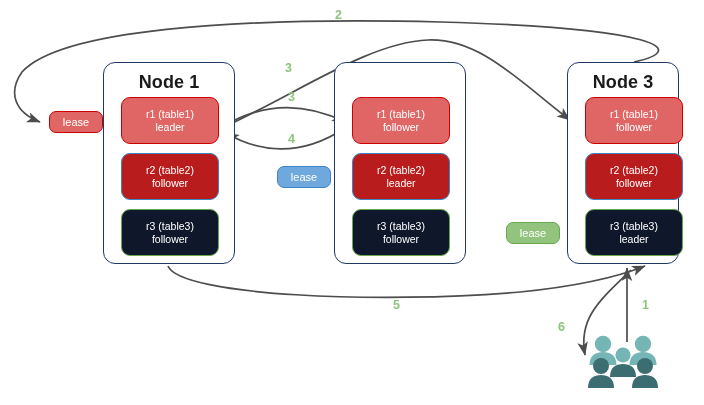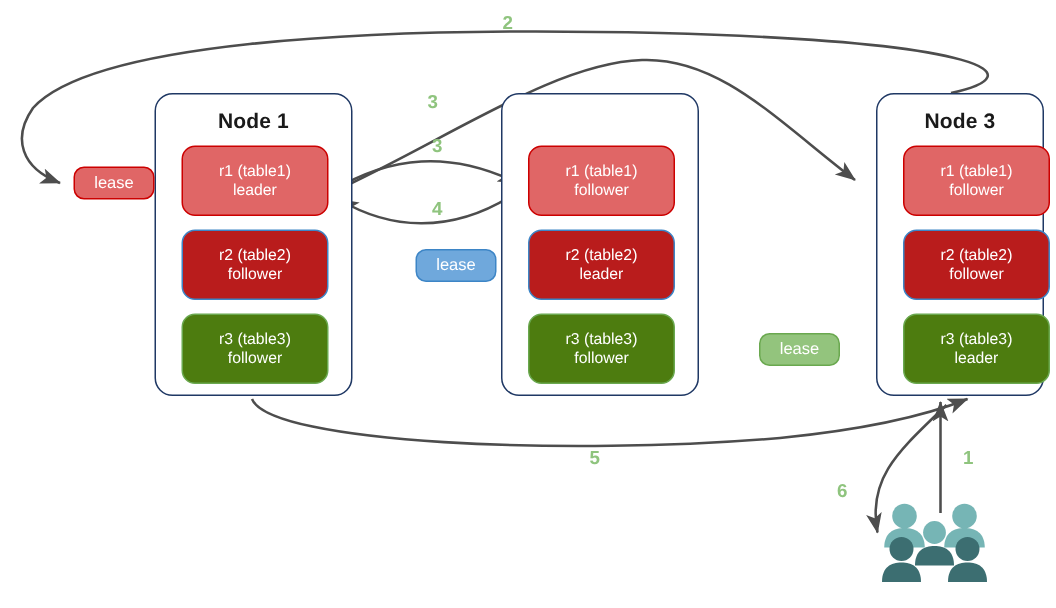--- a/index.html
+++ b/index.html
@@ -24,42 +24,42 @@
     border-radius: 12px;
     background: #ffffff;
     z-index: 5;
   }
   .node-title {
     position: absolute;
     top: 9px;
     left: 0;
     width: 100%;
     text-align: center;
-    font-size: 14px;
+    font-size: 18px;
     font-weight: bold;
     color: #1a1a1a;
     letter-spacing: 0.1px;
   }
   .replica {
     position: absolute;
     box-sizing: border-box;
     border-radius: 9px;
     display: flex;
     flex-direction: column;
     align-items: center;
     justify-content: center;
     color: #ffffff;
     font-size: 10.5px;
     line-height: 13px;
     text-align: right;
   }
   .replica .line2 { display: block; }
   .r-red   { background: #e06666; border: 1.4px solid #cc0000; }
   .r-blue  { background: #b91c1c; border: 1.4px solid #3d85c6; }
-  .r-green { background: #4d7c0f; border: 1.4px solid #6aa84f; }
+  .r-green { background: #0f172a; border: 1.4px solid #6aa84f; }
 
   .lease {
     position: absolute;
     box-sizing: border-box;
     border-radius: 7px;
     display: flex;
     align-items: center;
     justify-content: center;
     color: #ffffff;
     font-size: 11px;
@@ -146,21 +146,21 @@
     <div class="replica r-blue" style="left:17px; top:90px; width:98px; height:47px;">
       <span>r2 (table2)</span>
       <span class="line2">leader</span>
     </div>
     <div class="replica r-green" style="left:17px; top:146px; width:98px; height:47px;">
       <span>r3 (table3)</span>
       <span class="line2">follower</span>
     </div>
   </div>
 
-  <div class="node-box" style="left:584px; top:62px; width:112px; height:202px;">
+  <div class="node-box" style="left:567px; top:62px; width:112px; height:202px;">
     <div class="node-title">Node 3</div>
     <div class="replica r-red" style="left:17px; top:34px; width:98px; height:47px;">
       <span>r1 (table1)</span>
       <span class="line2">follower</span>
     </div>
     <div class="replica r-blue" style="left:17px; top:90px; width:98px; height:47px;">
       <span>r2 (table2)</span>
       <span class="line2">follower</span>
     </div>
     <div class="replica r-green" style="left:17px; top:146px; width:98px; height:47px;">

